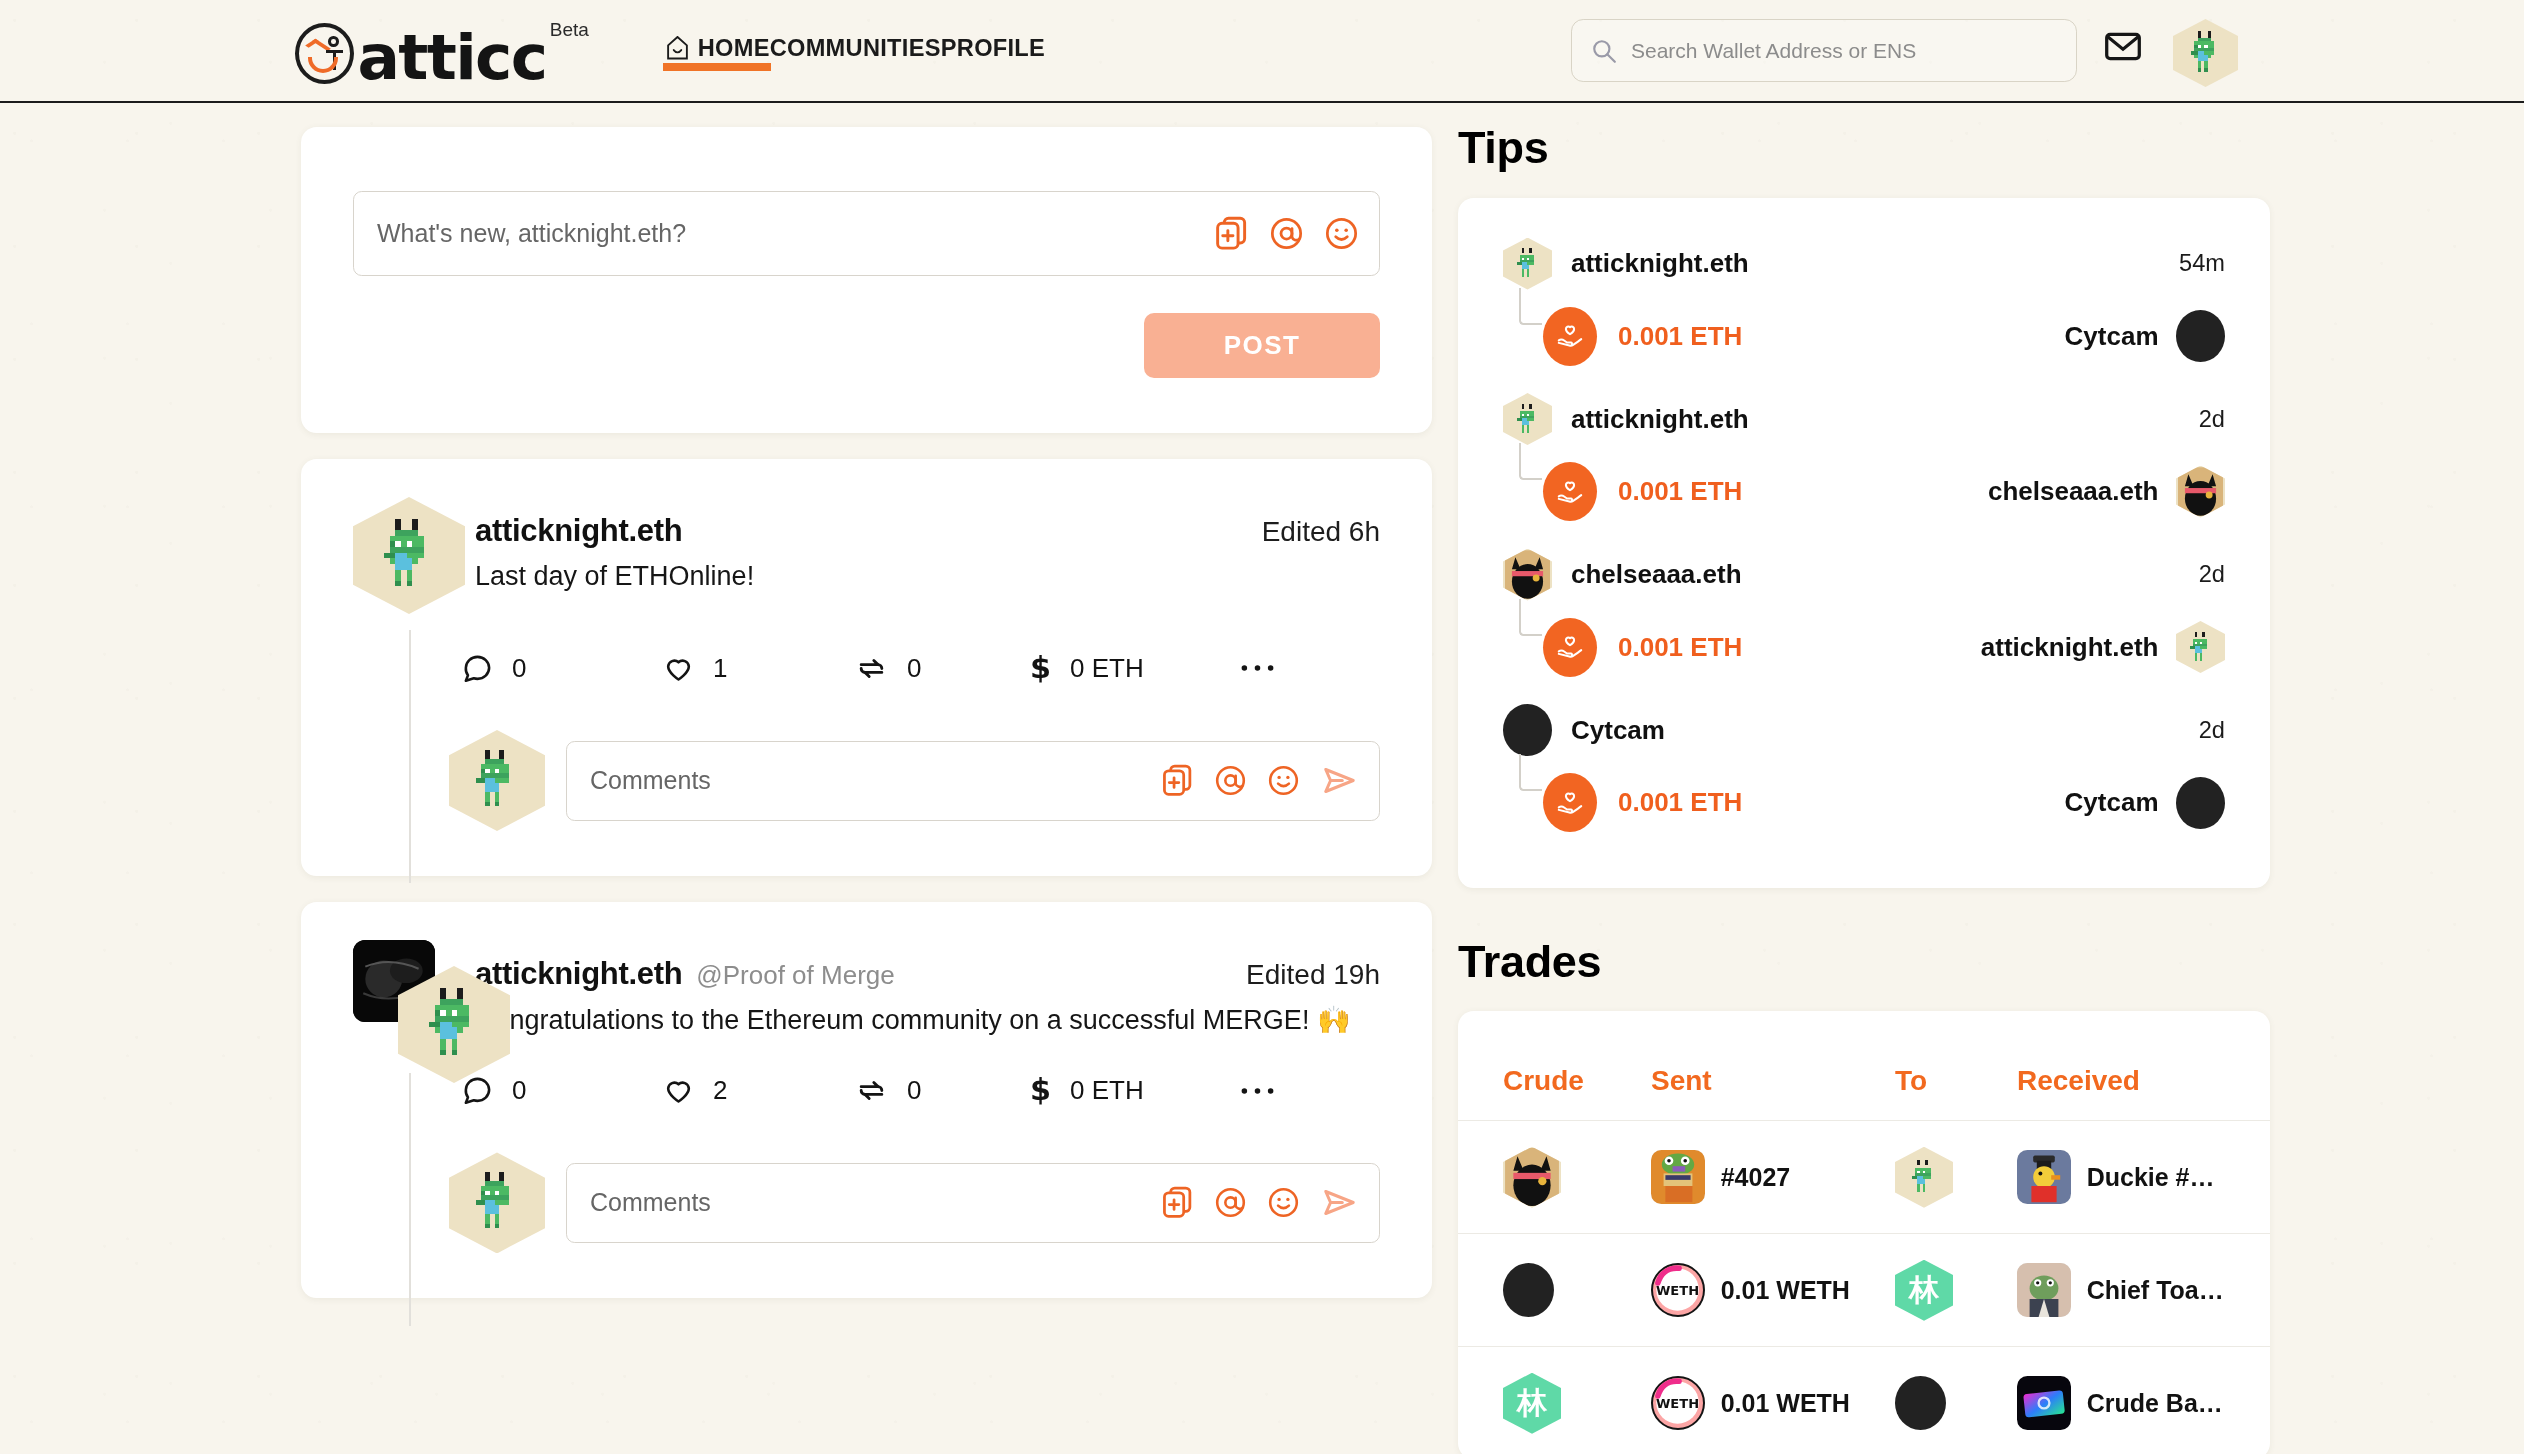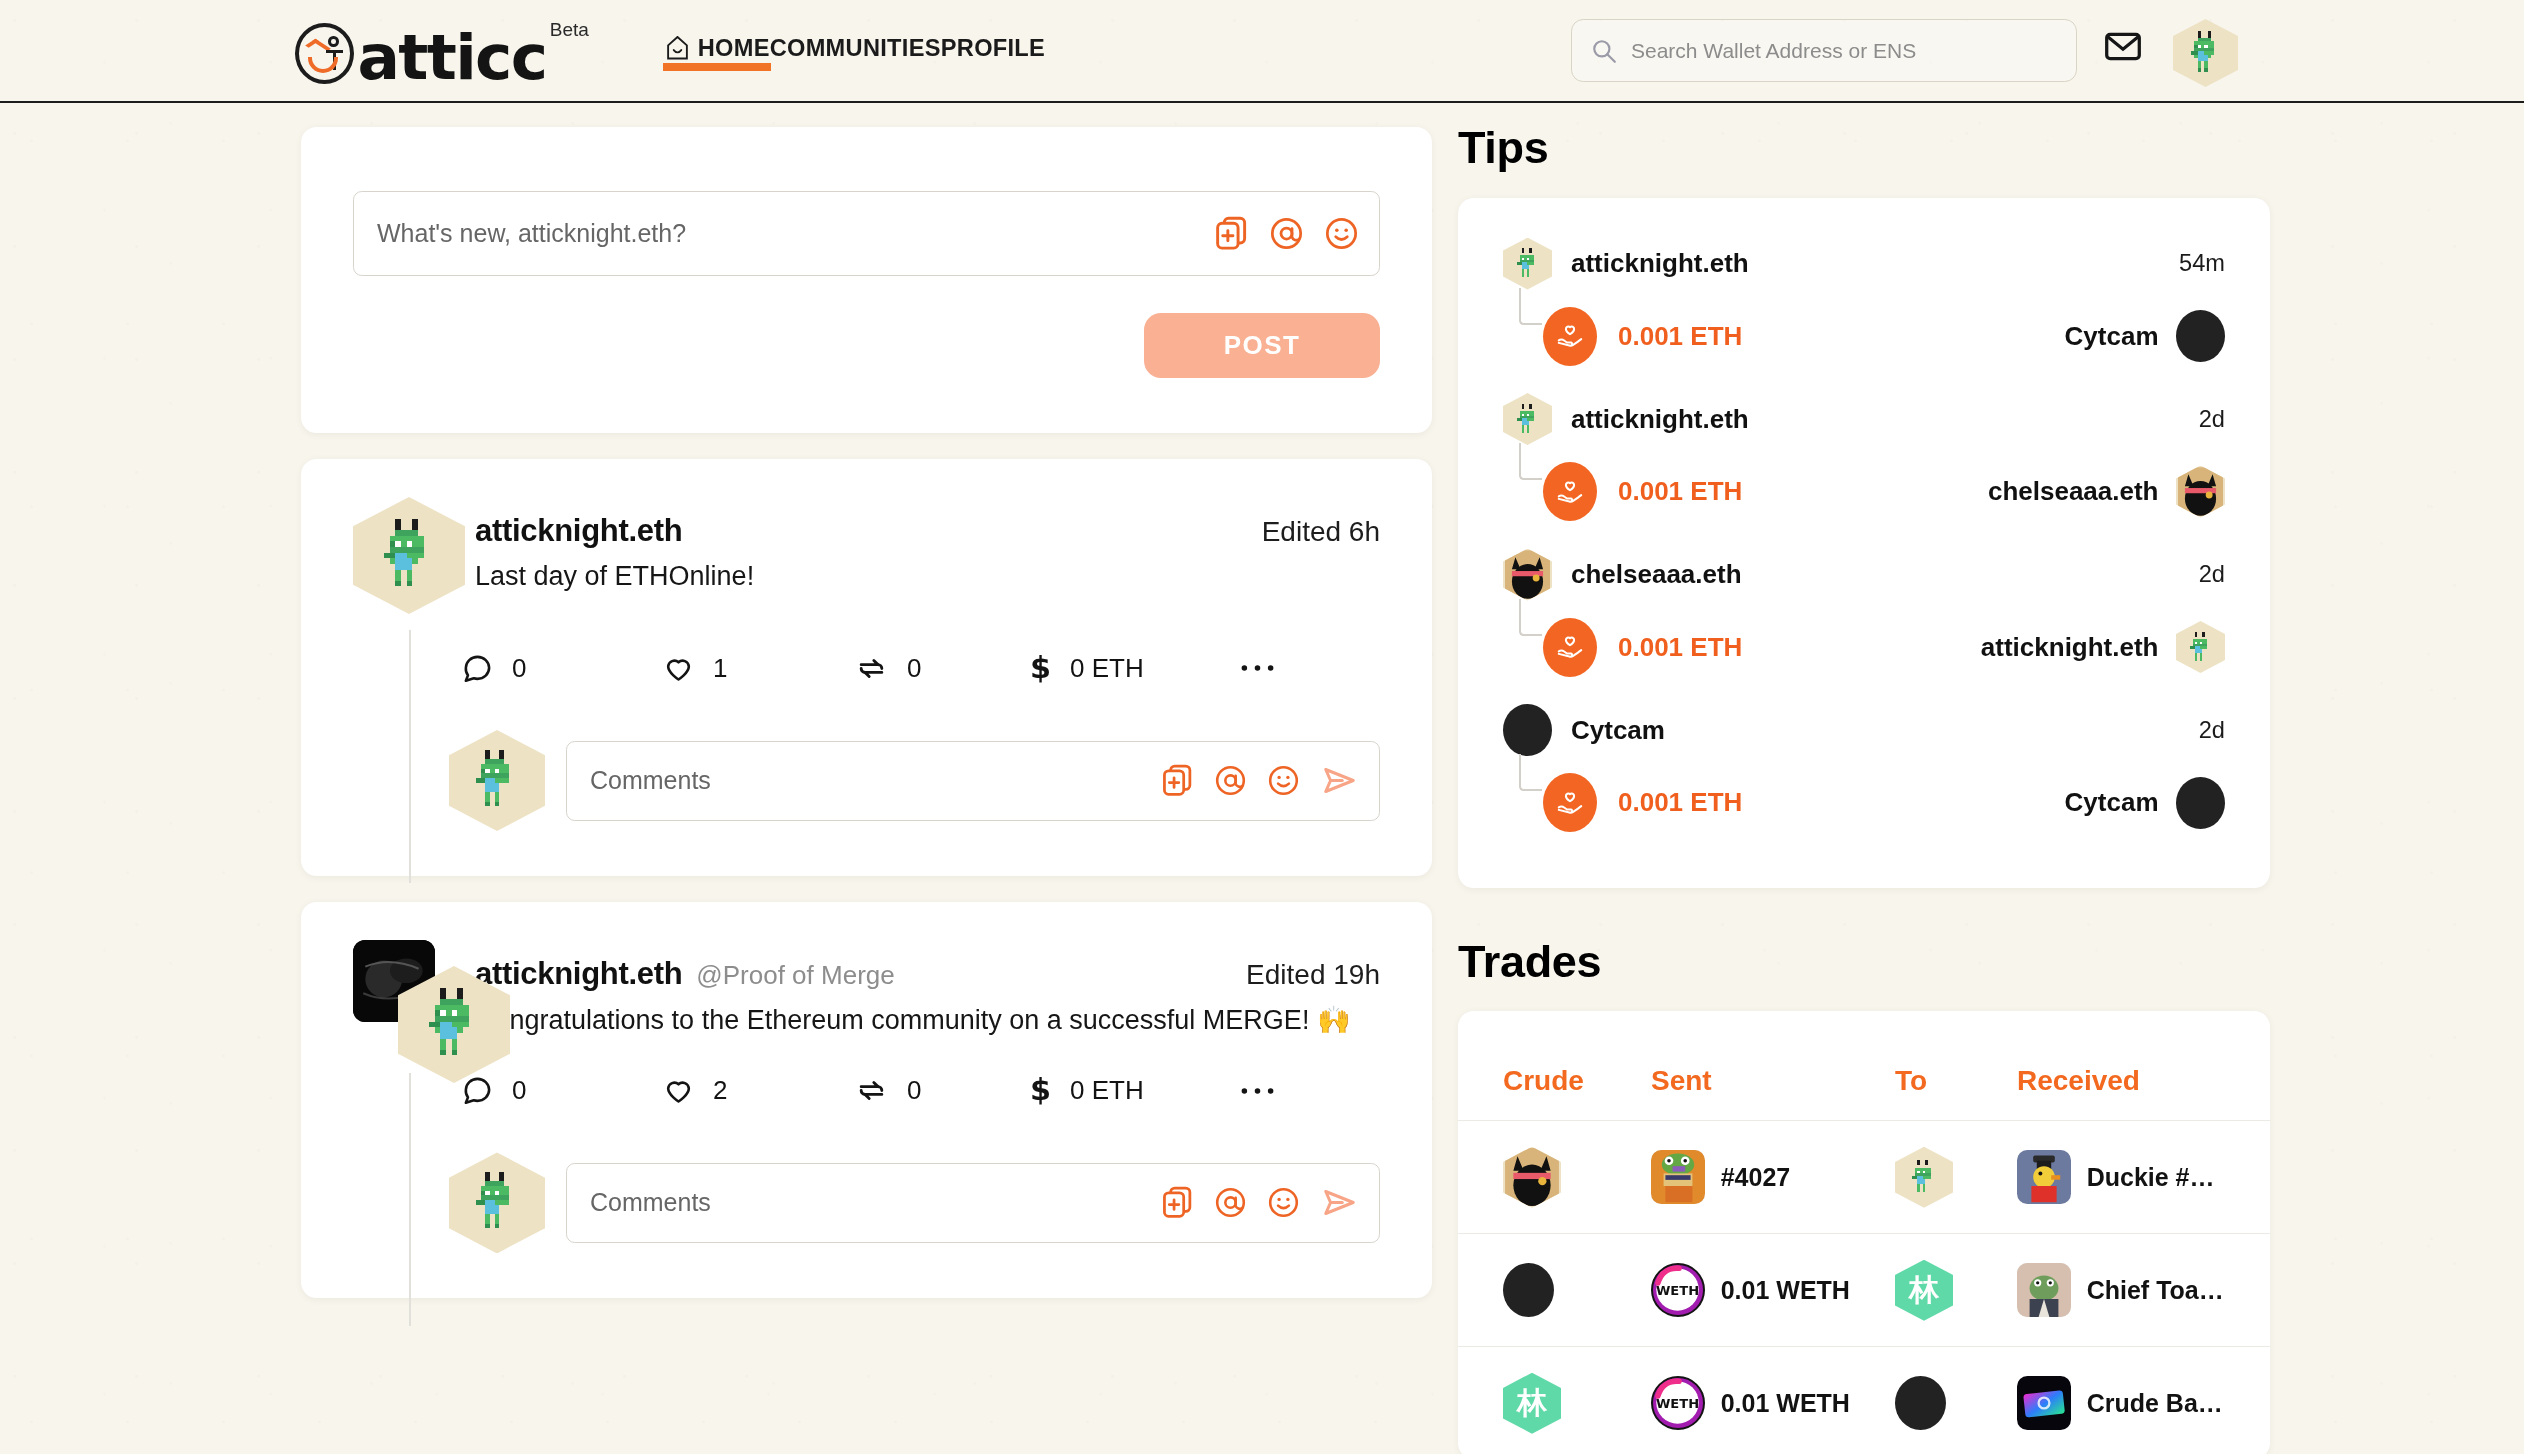--- a/index.html
+++ b/index.html
@@ -218,21 +218,21 @@
     font-family: "Liberation Sans", sans-serif;
     font-size: 25px; color: #7f1d1d;
   }
   .composer-input::placeholder { color: #666; }
   .tool-row { display: flex; align-items: center; gap: 22px; }
   .ic { cursor: pointer; display: block; }
   .post-btn {
     margin: 37px 0 0 auto;
     width: 236px; height: 65px;
     background: #f9b093;
-    border: none; border-radius: 17px;
+    border: none; border-radius: 10px;
     color: #fff;
     font-family: "Liberation Sans", sans-serif;
     font-size: 26px; font-weight: 600; letter-spacing: 1.4px;
     cursor: pointer;
     display: block;
   }
 
   
   .post { margin-top: 26px; padding: 38px 52px 0 52px; position: relative; }
   .post-head { display: flex; align-items: flex-start; position: relative; }
@@ -354,21 +354,21 @@
   }
   .col-from { width: 148px; flex: none; }
   .col-sent { width: 244px; flex: none; }
   .col-to   { width: 122px; flex: none; }
   .col-recv { flex: 1; }
   .tr-row { height: 113px; border-top: 1.7px solid #eceae4; }
   .tok {
     width: 54px; height: 54px; border-radius: 10.5px; flex: none;
     overflow: hidden; background: #ddd;
   }
-  .tok.circle { border-radius: 50%; background:#a21caf; border:2.6px solid #141414; position:relative; }
+  .tok.circle { border-radius: 50%; background:#fca5a5; border:2.6px solid #141414; position:relative; }
   .tok-label { font-size: 25px; font-weight: 600; color: #121212; margin-left: 15.7px; white-space: nowrap; }
   .cellflex { display: flex; align-items: center; }
   .hex-sm { width: 58px; height: 61px; }
   .hex-green {
     background: #5fd9a7;
     clip-path: polygon(50% 0%, 100% 25%, 100% 75%, 50% 100%, 0% 75%, 0% 25%);
     display:flex; align-items:center; justify-content:center;
     color:#fff; font-size:30px; font-weight:700;
     font-family:"DejaVu Sans", sans-serif;
   }

